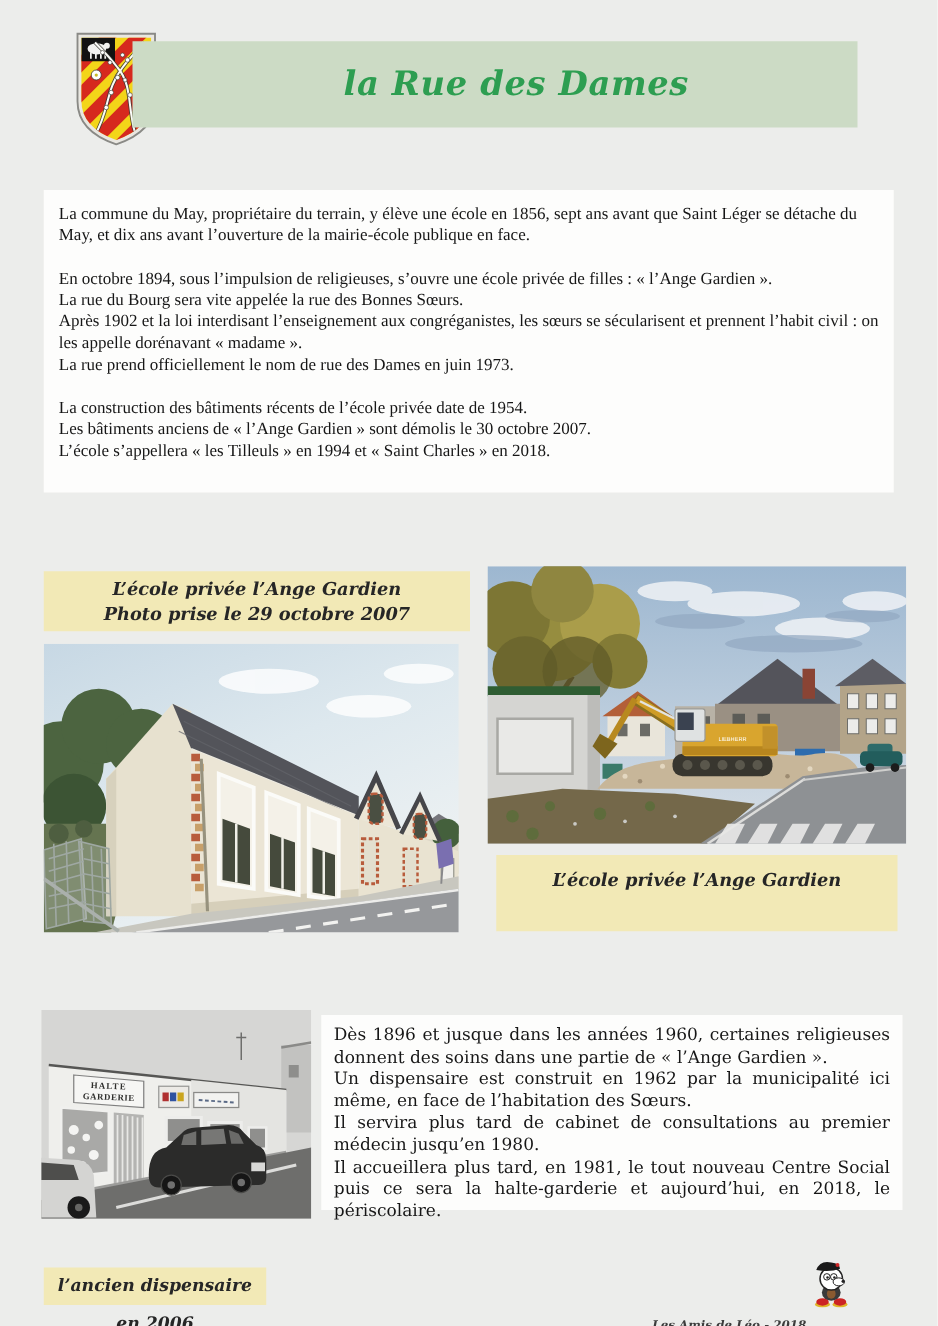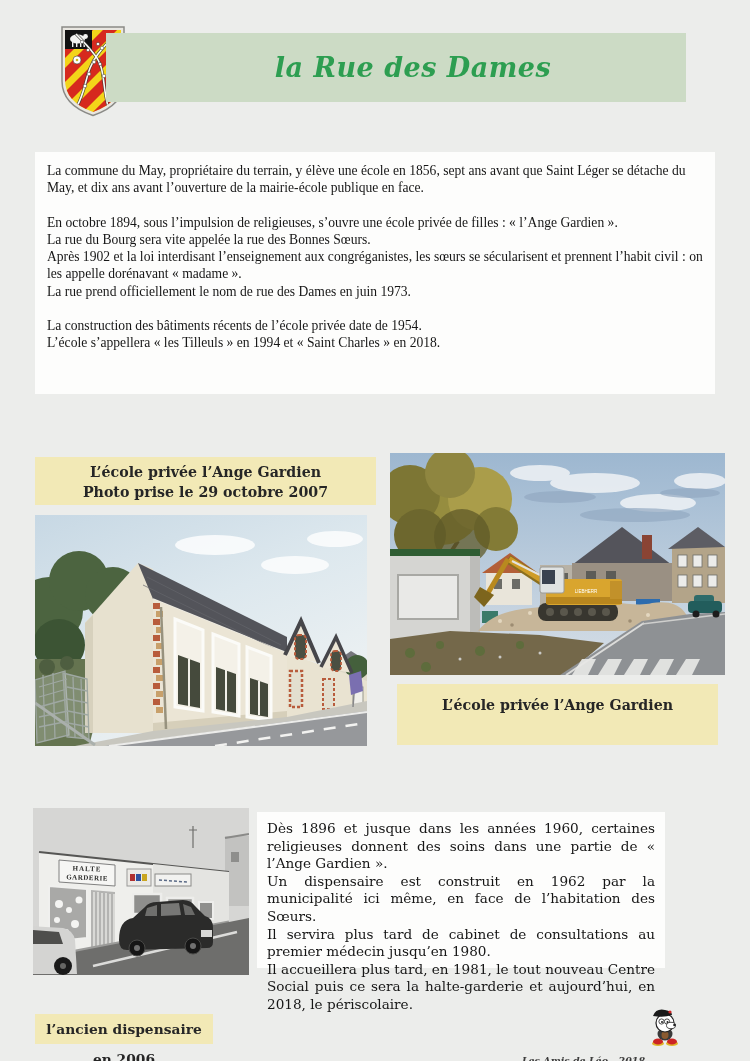--- a/index.html
+++ b/index.html
@@ -12,32 +12,32 @@
            font-family:"DejaVu Serif",serif;color:#2d9e51;letter-spacing:.5px;padding-left:34px;}
   .shield{position:absolute;left:58px;top:24px;width:70px;height:94px;}
   
   .intro-box{position:absolute;left:35px;top:152px;width:680px;height:242px;background:#fdfdfc;
              box-sizing:border-box;padding:10px 12px 0 12px;font-size:13.6px;line-height:17.3px;}
   .intro-box p{margin:0 0 17px 0;}
   .line{display:block;}
   .note{font-style:italic;font-size:12.6px;}
   
   .caption{position:absolute;background:#f2e9b6;text-align:center;
-           font-family:"DejaVu Serif",serif;font-weight:bold;
+           font-family:"DejaVu Serif",serif;font-style:italic;font-weight:bold;
            font-size:14.2px;line-height:20px;color:#262626;box-sizing:border-box;}
   .cap1{left:35px;top:457px;width:341px;height:48px;padding-top:5px;}
   .cap2{left:397px;top:684px;width:321px;height:61px;padding-top:11px;}
   .cap3{left:35px;top:1014px;width:178px;height:30px;line-height:30px;font-size:13.8px;}
   
   .photo{position:absolute;display:block;}
   .ph1{left:35px;top:515px;width:332px;height:231px;}
   .ph2{left:390px;top:453px;width:335px;height:222px;}
   .ph3{left:33px;top:808px;width:216px;height:167px;}
   
-  .disp-box{position:absolute;left:257px;top:812px;width:408px;height:156px;background:#fdfdfc;
+  .disp-box{position:absolute;left:257px;top:812px;width:465px;height:156px;background:#fdfdfc;
             box-sizing:border-box;padding:8px 10px 0 10px;font-family:"DejaVu Serif",serif;
             font-size:13.6px;line-height:17.6px;}
   .disp-box .jline{display:block;text-align:justify;}
   
   .credit{position:absolute;left:500px;top:1027px;width:145px;text-align:right;
           font-family:"DejaVu Serif",serif;font-style:italic;font-weight:bold;
           font-size:9.5px;color:#3c3c3c;margin-top:28px;}
   .mascot{position:absolute;left:648px;top:1006px;width:34px;height:40px;}
 </style>
 </head>
@@ -106,20 +106,21 @@
       <span class="line">La commune du May, propriétaire du terrain, y élève une école en 1856, sept ans avant que Saint Léger se détache du May, et dix ans avant l’ouverture de la mairie-école publique en face.</span>
     </p>
     <p>
       <span class="line">En octobre 1894, sous l’impulsion de religieuses, s’ouvre une école privée de filles : « l’Ange Gardien ».</span>
       <span class="line">La rue du Bourg sera vite appelée la rue des Bonnes Sœurs.</span>
       <span class="line">Après 1902 et la loi interdisant l’enseignement aux congréganistes, les sœurs se sécularisent et prennent l’habit civil : on les appelle dorénavant « madame ».</span>
       <span class="line">La rue prend officiellement le nom de rue des Dames en juin 1973.</span>
     </p>
     <p>
       <span class="line">La construction des bâtiments récents de l’école privée date de 1954.</span>
+      <span class="line">Les bâtiments anciens de « l’Ange Gardien » sont démolis le 30 octobre 2007.</span>
       <span class="line">L’école s’appellera « les Tilleuls » en 1994 et « Saint Charles » en 2018.</span>
     </p>
   </section>
 
   <div class="caption cap1">
     <div>L’école privée l’Ange Gardien</div>
     <div>Photo prise le 29 octobre 2007</div>
   </div>
 
   <svg class="photo ph2" viewBox="0 0 335 222">

